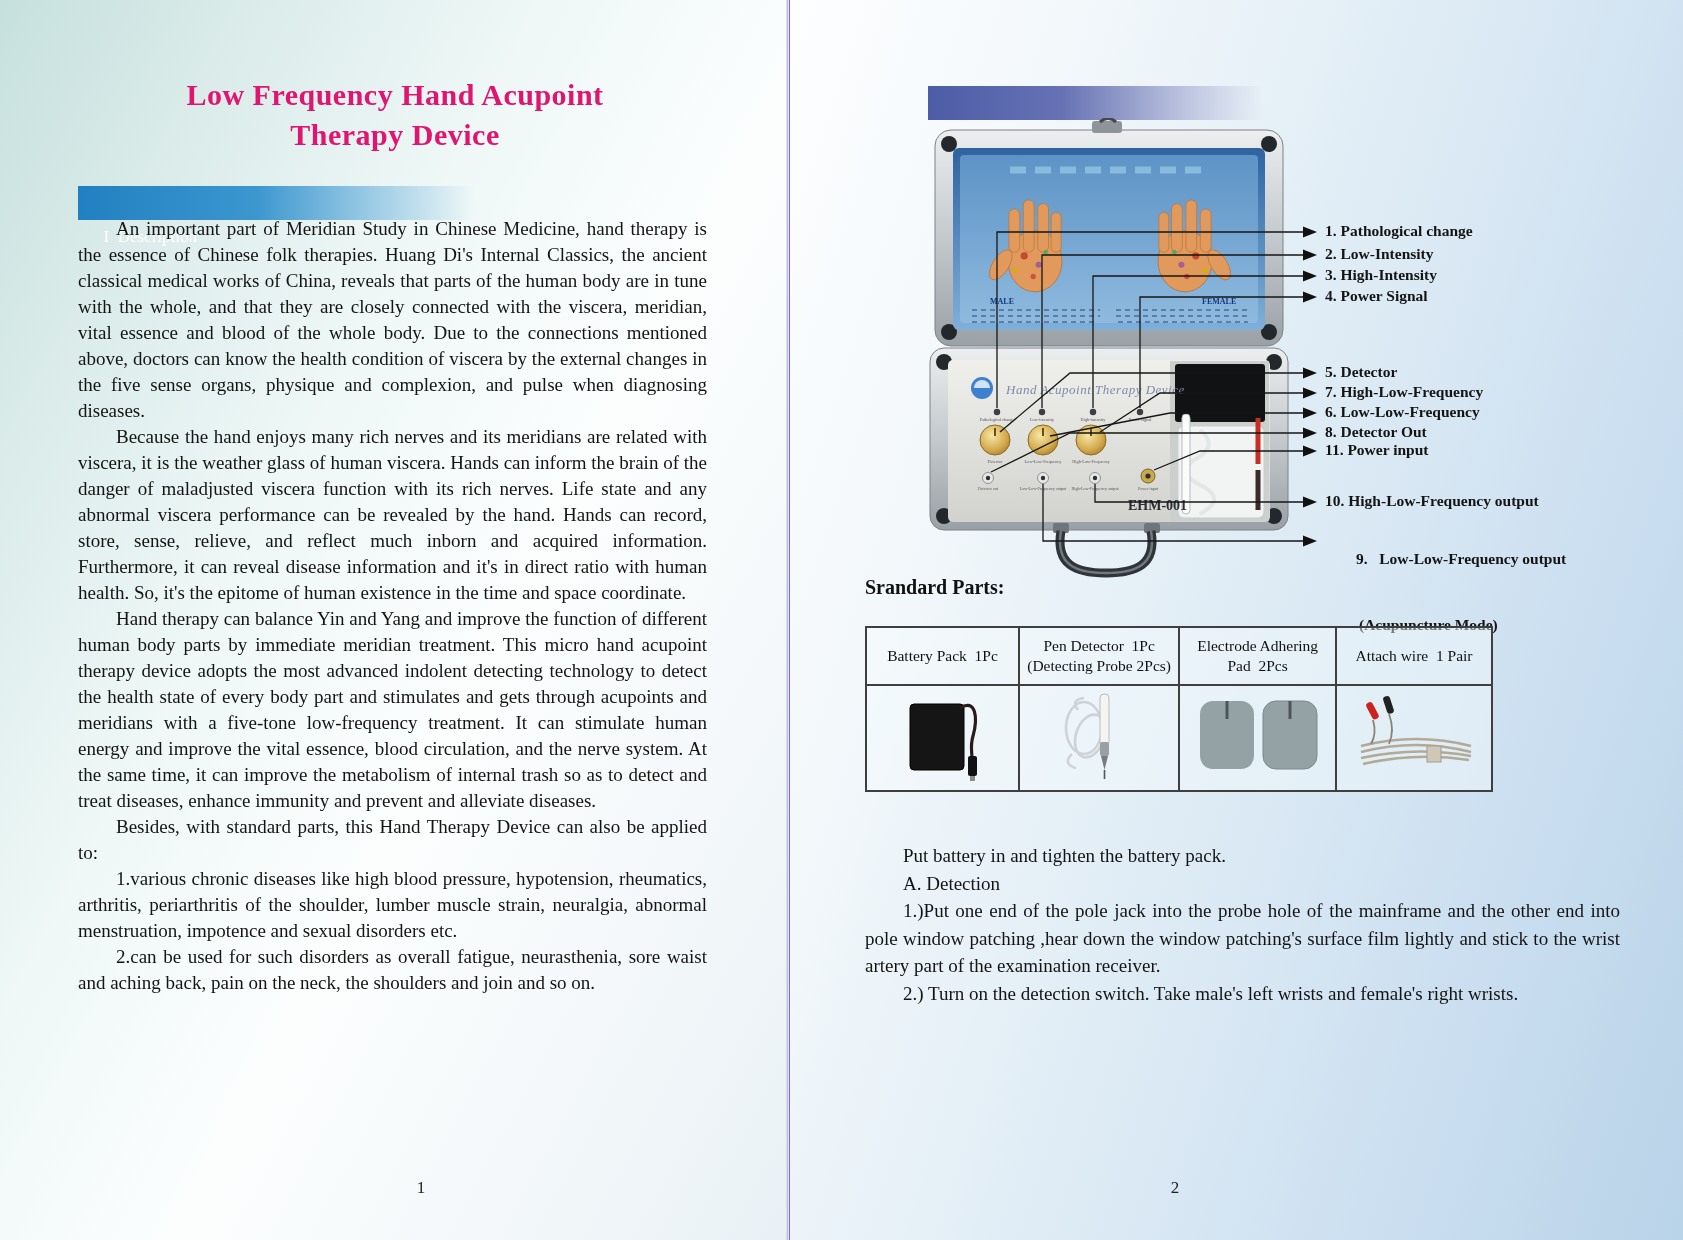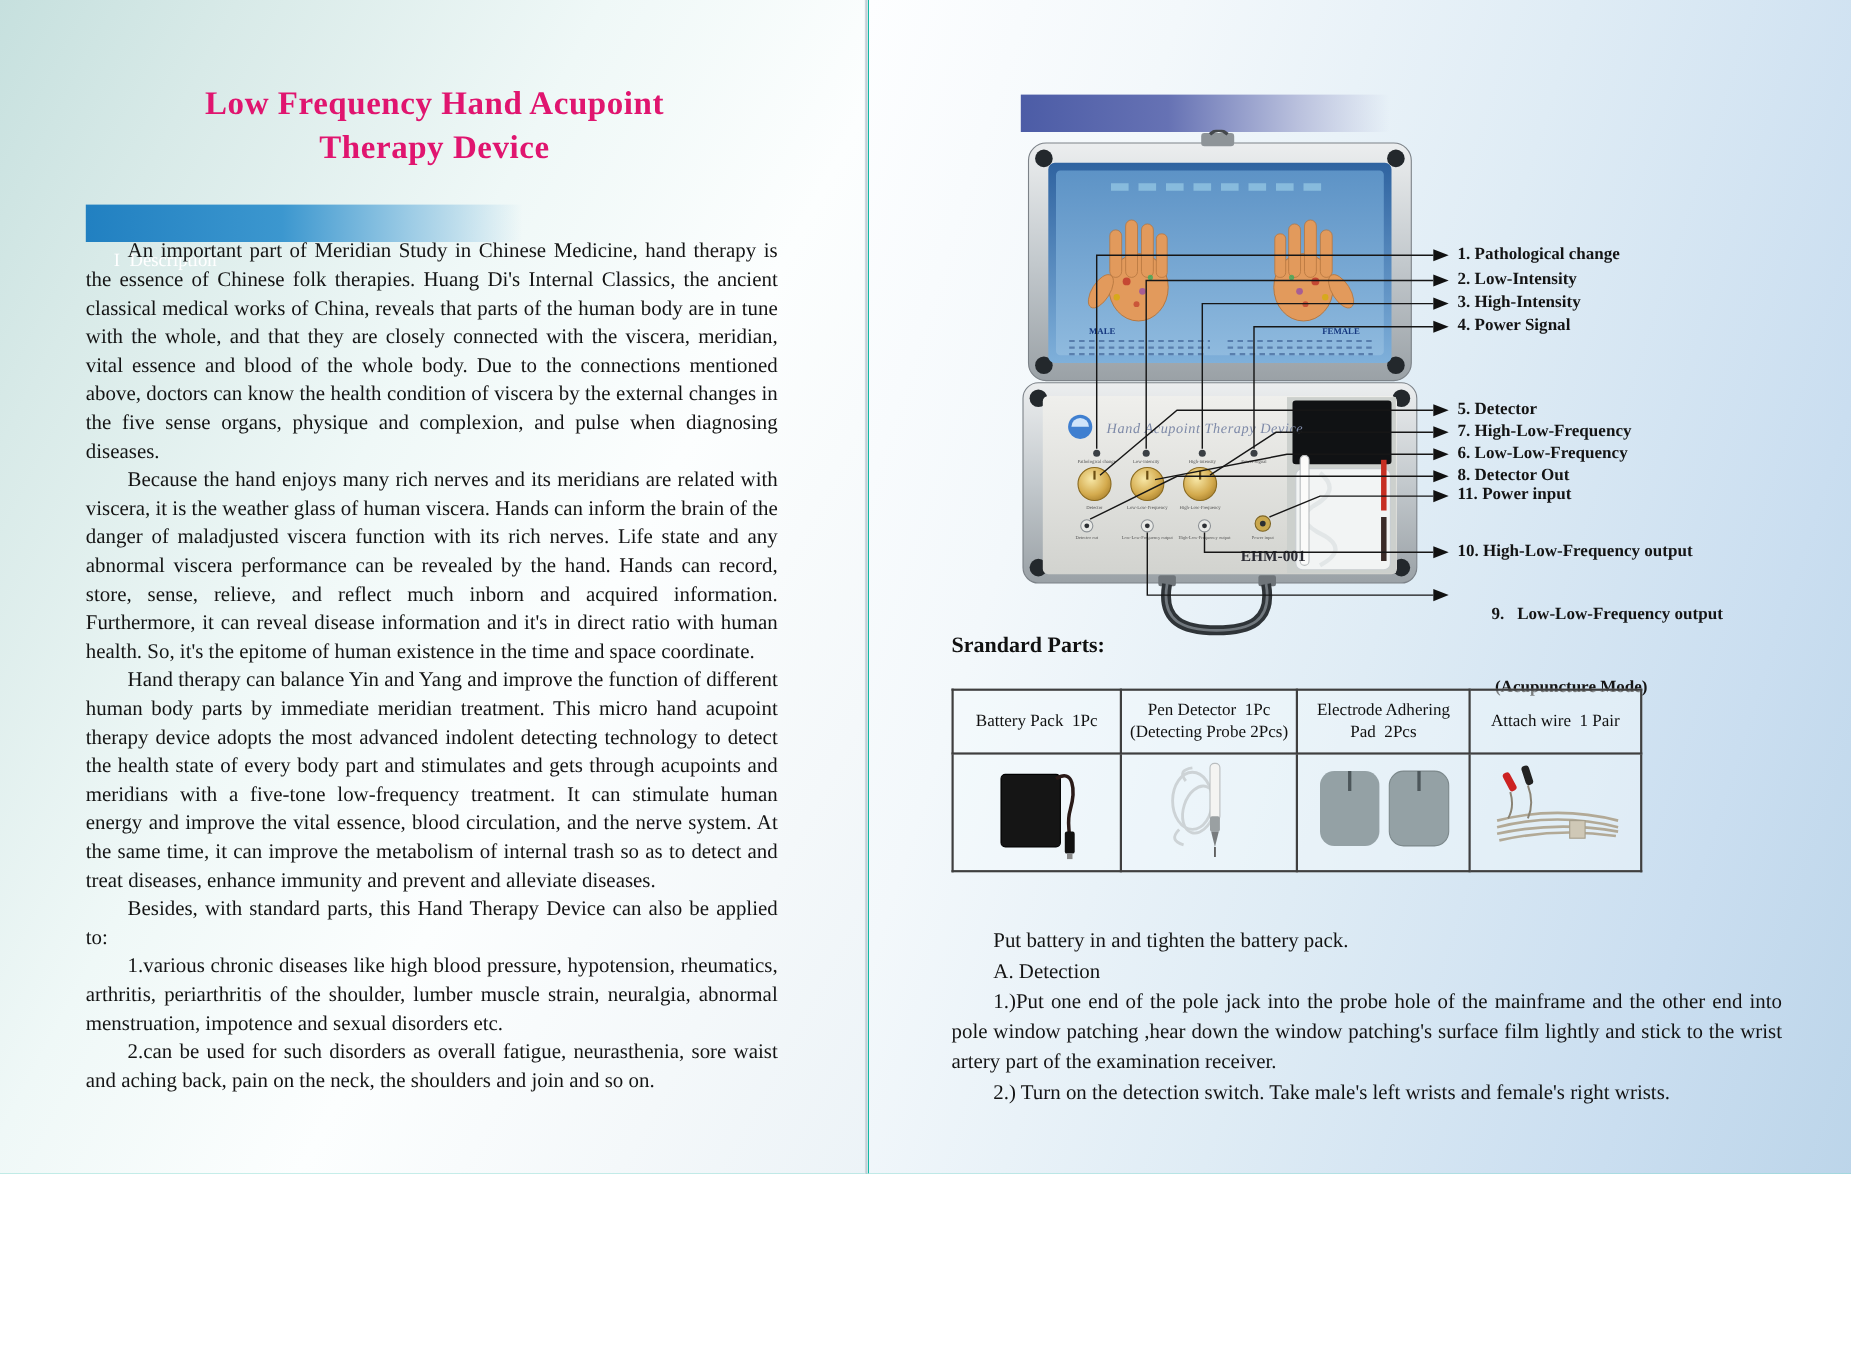--- a/index.html
+++ b/index.html
@@ -1,17 +1,17 @@
 <!DOCTYPE html>
 <html><head>
 <meta charset="utf-8">
 <style>
   html,body{margin:0;padding:0;}
-  .spread{position:relative;width:1683px;height:1067px;overflow:hidden;
-          font-family:"Liberation Serif",serif;background:#14b8a6;}
+  .spread{position:relative;width:1683px;height:1240px;overflow:hidden;
+          font-family:"Liberation Serif",serif;background:#8b5cf6;}
   .page{position:absolute;top:0;height:1240px;}
   .page-left{left:0;width:787px;
     background:linear-gradient(118deg,#c6e0de 0%,#d8eae8 15%,#eff8f7 38%,#fcfefe 58%,#f4f8fa 78%,#e9f1f6 100%);}
   .page-right{left:790px;width:893px;
     background:linear-gradient(108deg,#fdfeff 0%,#f3f8fb 22%,#dfecf5 50%,#cadef0 78%,#b9d3e8 100%);}
   .divider{position:absolute;left:786px;top:0;width:3px;height:1240px;
     background:linear-gradient(to right,#e8eef1,#b9c6cf,#f2f6f8);}
   .abs{position:absolute;}
   .doc-title{left:90px;top:75px;width:610px;text-align:center;
     font-size:30px;font-weight:bold;line-height:40px;color:#e0156f;letter-spacing:.5px;}

